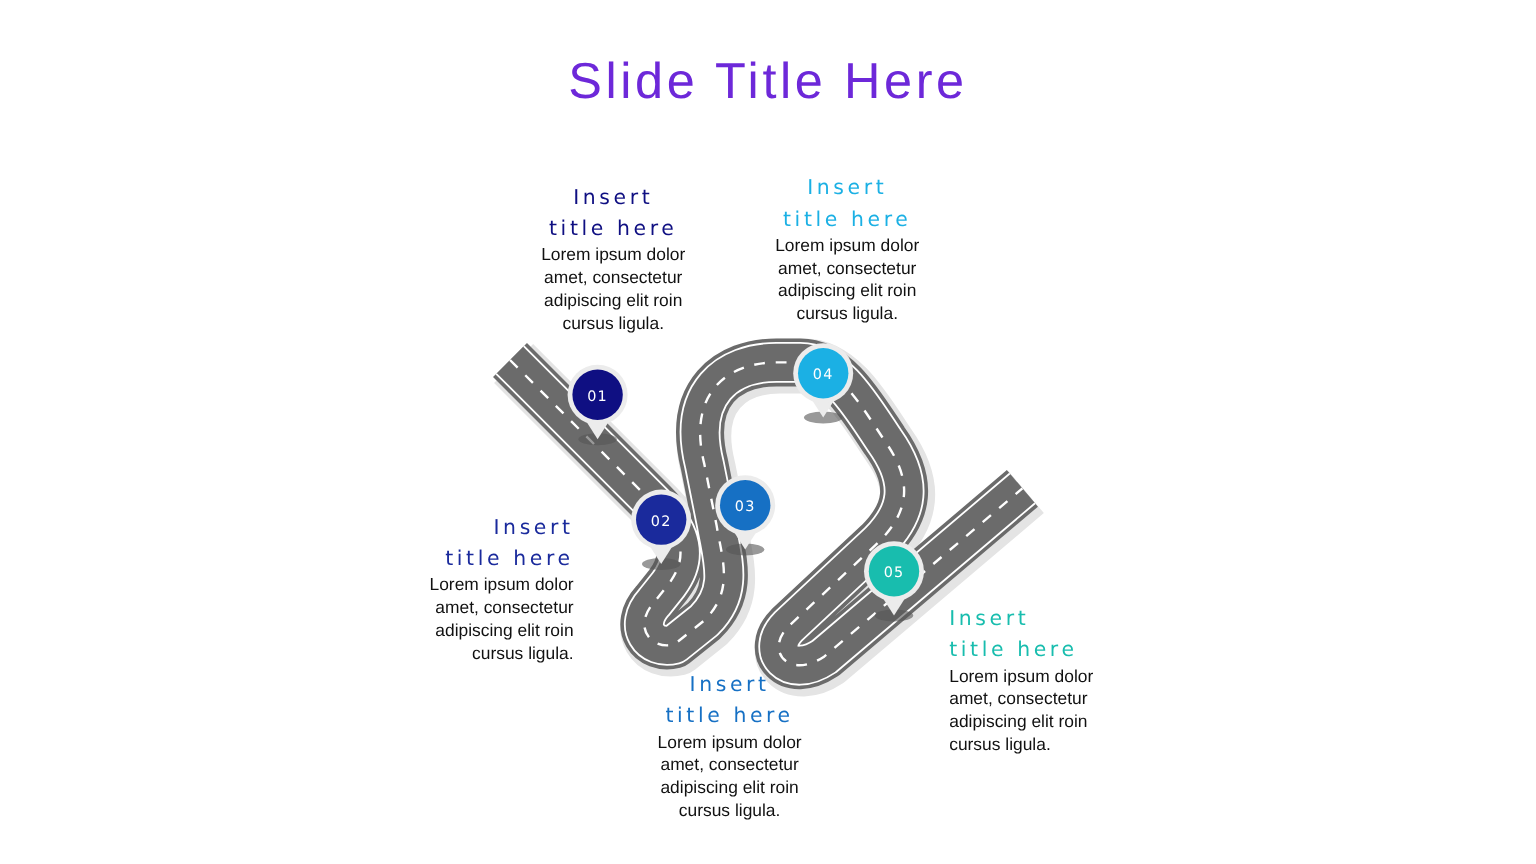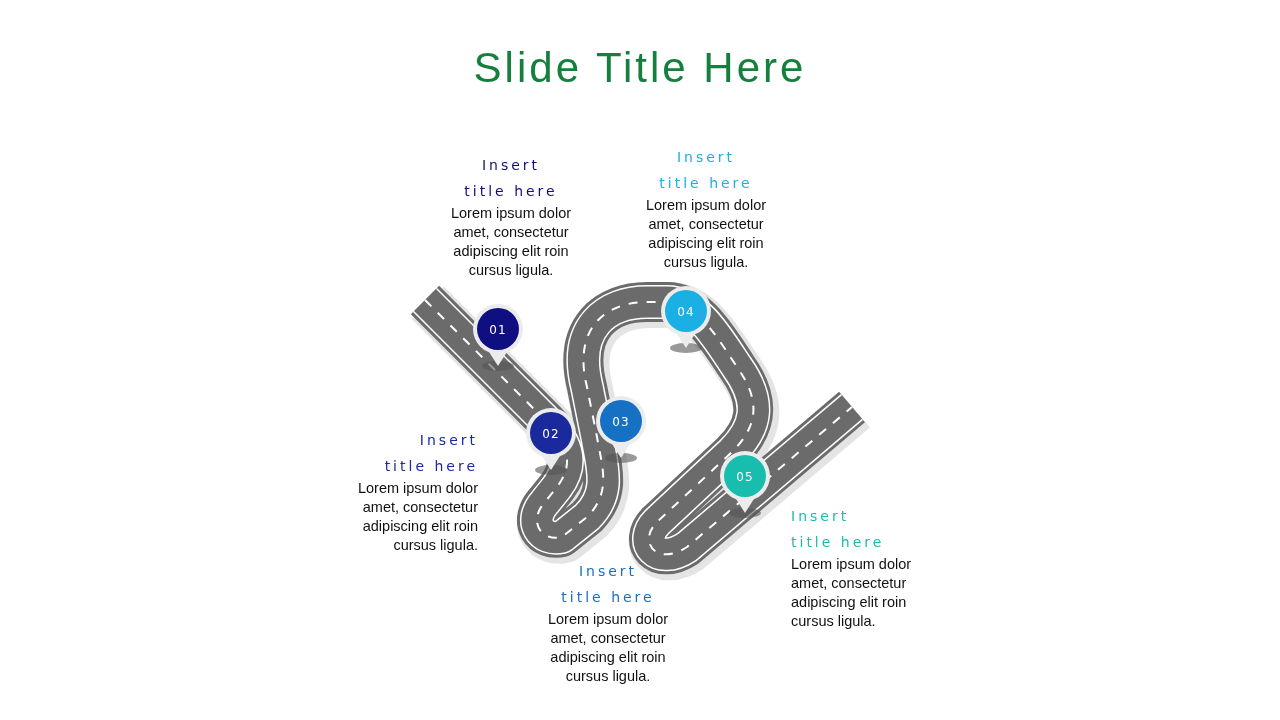--- a/index.html
+++ b/index.html
@@ -1,21 +1,21 @@
 <!DOCTYPE html>
 <html><head>
 <meta charset="utf-8">
 <style>
   html, body { margin:0; padding:0; }
   body { width:1280px; height:720px; background:#ffffff; position:relative; overflow:hidden;
          font-family:"DejaVu Sans", sans-serif; }
   .slide-title { position:absolute; left:0; top:44px; width:1280px; text-align:center;
-                 font-family:"Liberation Sans", sans-serif; font-size:42px; letter-spacing:3px; color:#15803d; }
+                 font-family:"Liberation Sans", sans-serif; font-size:42px; letter-spacing:3px; color:#6d28d9; }
   .block { position:absolute; width:150px; font-family:"DejaVu Sans", sans-serif; }
-  .block .t { font-size:14px; letter-spacing:3px; line-height:26px; }
+  .block .t { font-size:17px; letter-spacing:3px; line-height:26px; }
   .block .b { font-size:14.5px; line-height:19px; color:#111; font-family:"Liberation Sans", sans-serif; }
   .center { text-align:center; }
   .right { text-align:right; }
   .left { text-align:left; }
   svg#road { position:absolute; left:0; top:0; }
   .pin-label { font-family:"DejaVu Sans", sans-serif; font-size:12px; fill:#fff; letter-spacing:1px; }
 </style>
 </head>
 <body>
 

